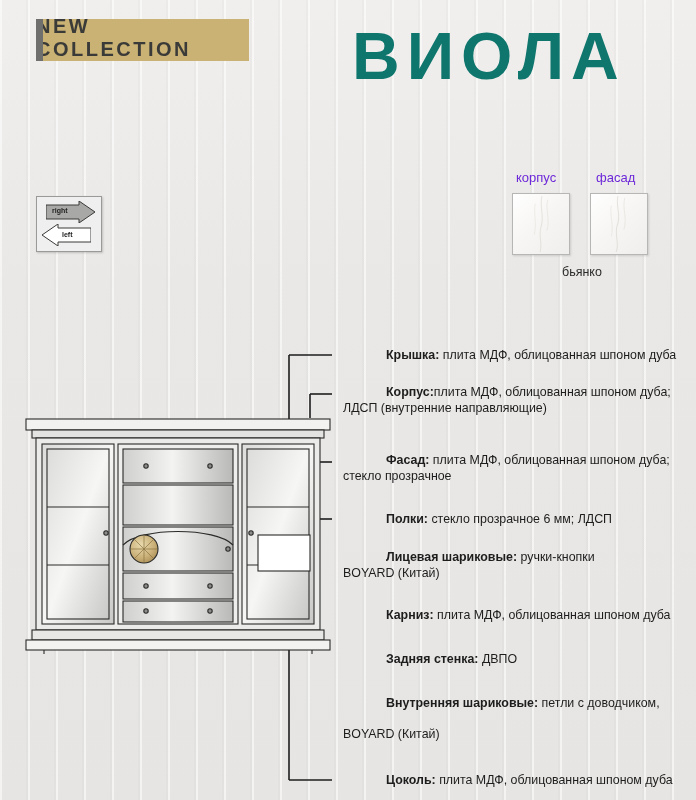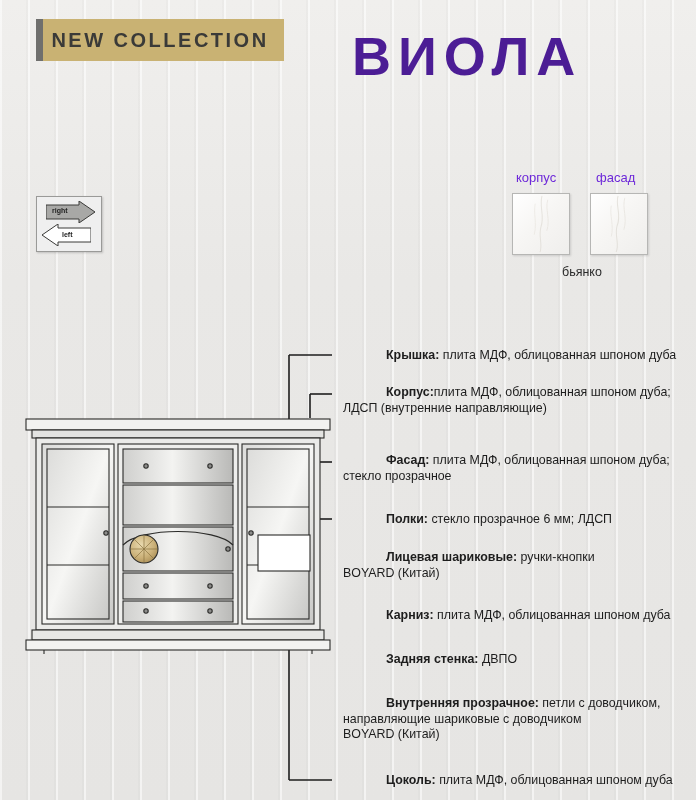--- a/index.html
+++ b/index.html
@@ -21,32 +21,32 @@
         rgba(0,0,0,0.018) 26px, rgba(0,0,0,0.018) 28px);
     pointer-events:none;
   }
   #bg-gradient {
     position:absolute; left:0; top:0; width:696px; height:800px;
     background: linear-gradient(180deg, #f0efed 0%, #e9e8e6 35%, #e6e5e3 100%);
   }
 
   
   .newcol-badge {
-    position:absolute; left:36px; top:19px; width:248px; height:42px;
-    background:#c9b273; display:flex; align-items:center; justify-content:center;
+    position:absolute; left:36px; top:19px; width:213px; height:42px;
+    background:#c9b273; display:flex; align-items:flex-end; justify-content:center;
   }
   .newcol-badge span {
     font-size:20px; font-weight:bold; letter-spacing:2.5px; color:#3a3a38;
   }
   .newcol-accent {
     position:absolute; left:36px; top:19px; width:7px; height:42px; background:#6f6f6d;
   }
   .title-viola {
     position:absolute; left:352px; top:6px; width:330px; height:100px;
-    font-size:54px; font-weight:bold; letter-spacing:7px; color:#4c1d95;
+    font-size:66px; font-weight:bold; letter-spacing:7px; color:#0f766e;
     line-height:100px; text-align:left;
     font-family:"Liberation Sans", sans-serif;
   }
 
   
   .orient-box {
     position:absolute; left:36px; top:196px; width:66px; height:56px;
     background:#efefef; border:1px solid #9a9a98;
     box-shadow: 1px 1px 2px rgba(0,0,0,0.18);
   }
@@ -181,22 +181,22 @@
 
 <div class="spec" style="top:608px;">
   <b>Карниз:</b><span> плита МДФ, облицованная шпоном дуба</span>
 </div>
 
 <div class="spec" style="top:652px;">
   <b>Задняя стенка:</b><span> ДВПО</span>
 </div>
 
 <div class="spec" style="top:696px;">
-  <b>Внутренняя прозрачное:</b><span> петли с доводчиком,</span><br>
-  <span>направляющие шариковые  с доводчиком</span><br>
+  <b>Внутренняя шариковые:</b><span> петли с доводчиком,</span><br>
+  <br>
   <span>BOYARD (Китай)</span>
 </div>
 
 <div class="spec" style="top:773px;">
   <b>Цоколь:</b><span> плита МДФ, облицованная шпоном дуба</span>
 </div>
 
 <svg id="cabinet" viewBox="0 0 312 240">
   <defs>
     <linearGradient id="panelGrad" x1="0" y1="0" x2="1" y2="0">

